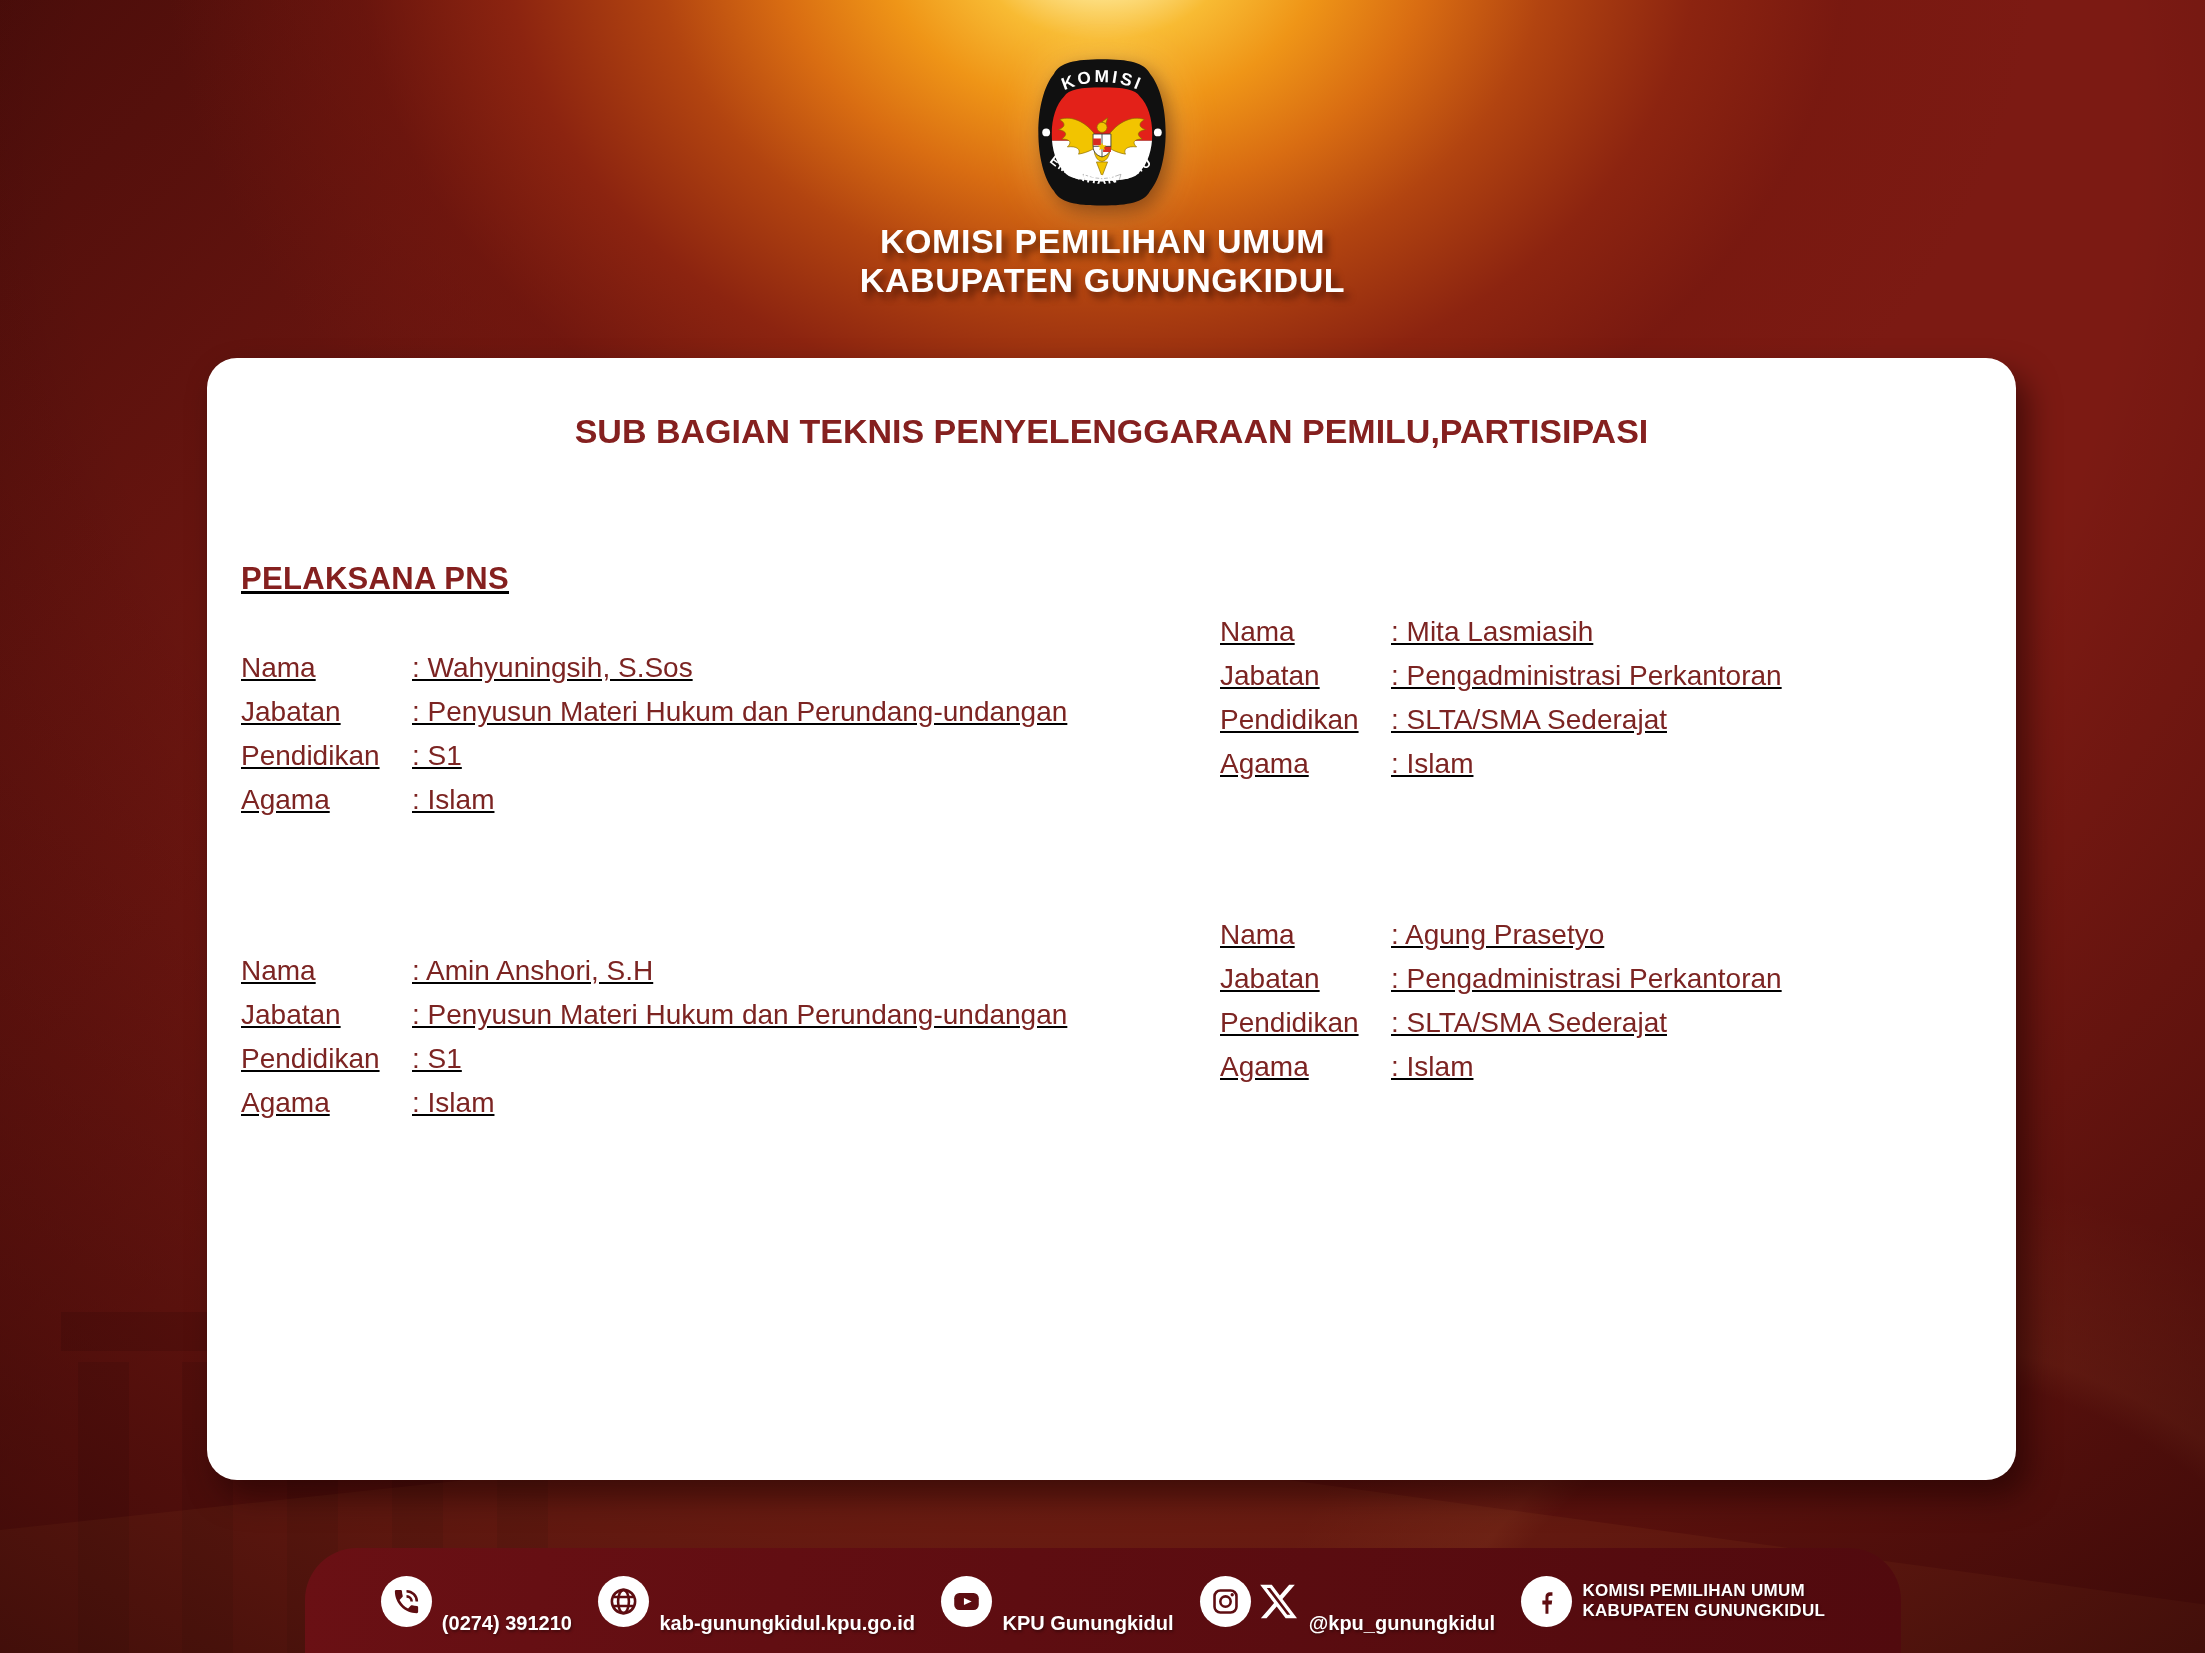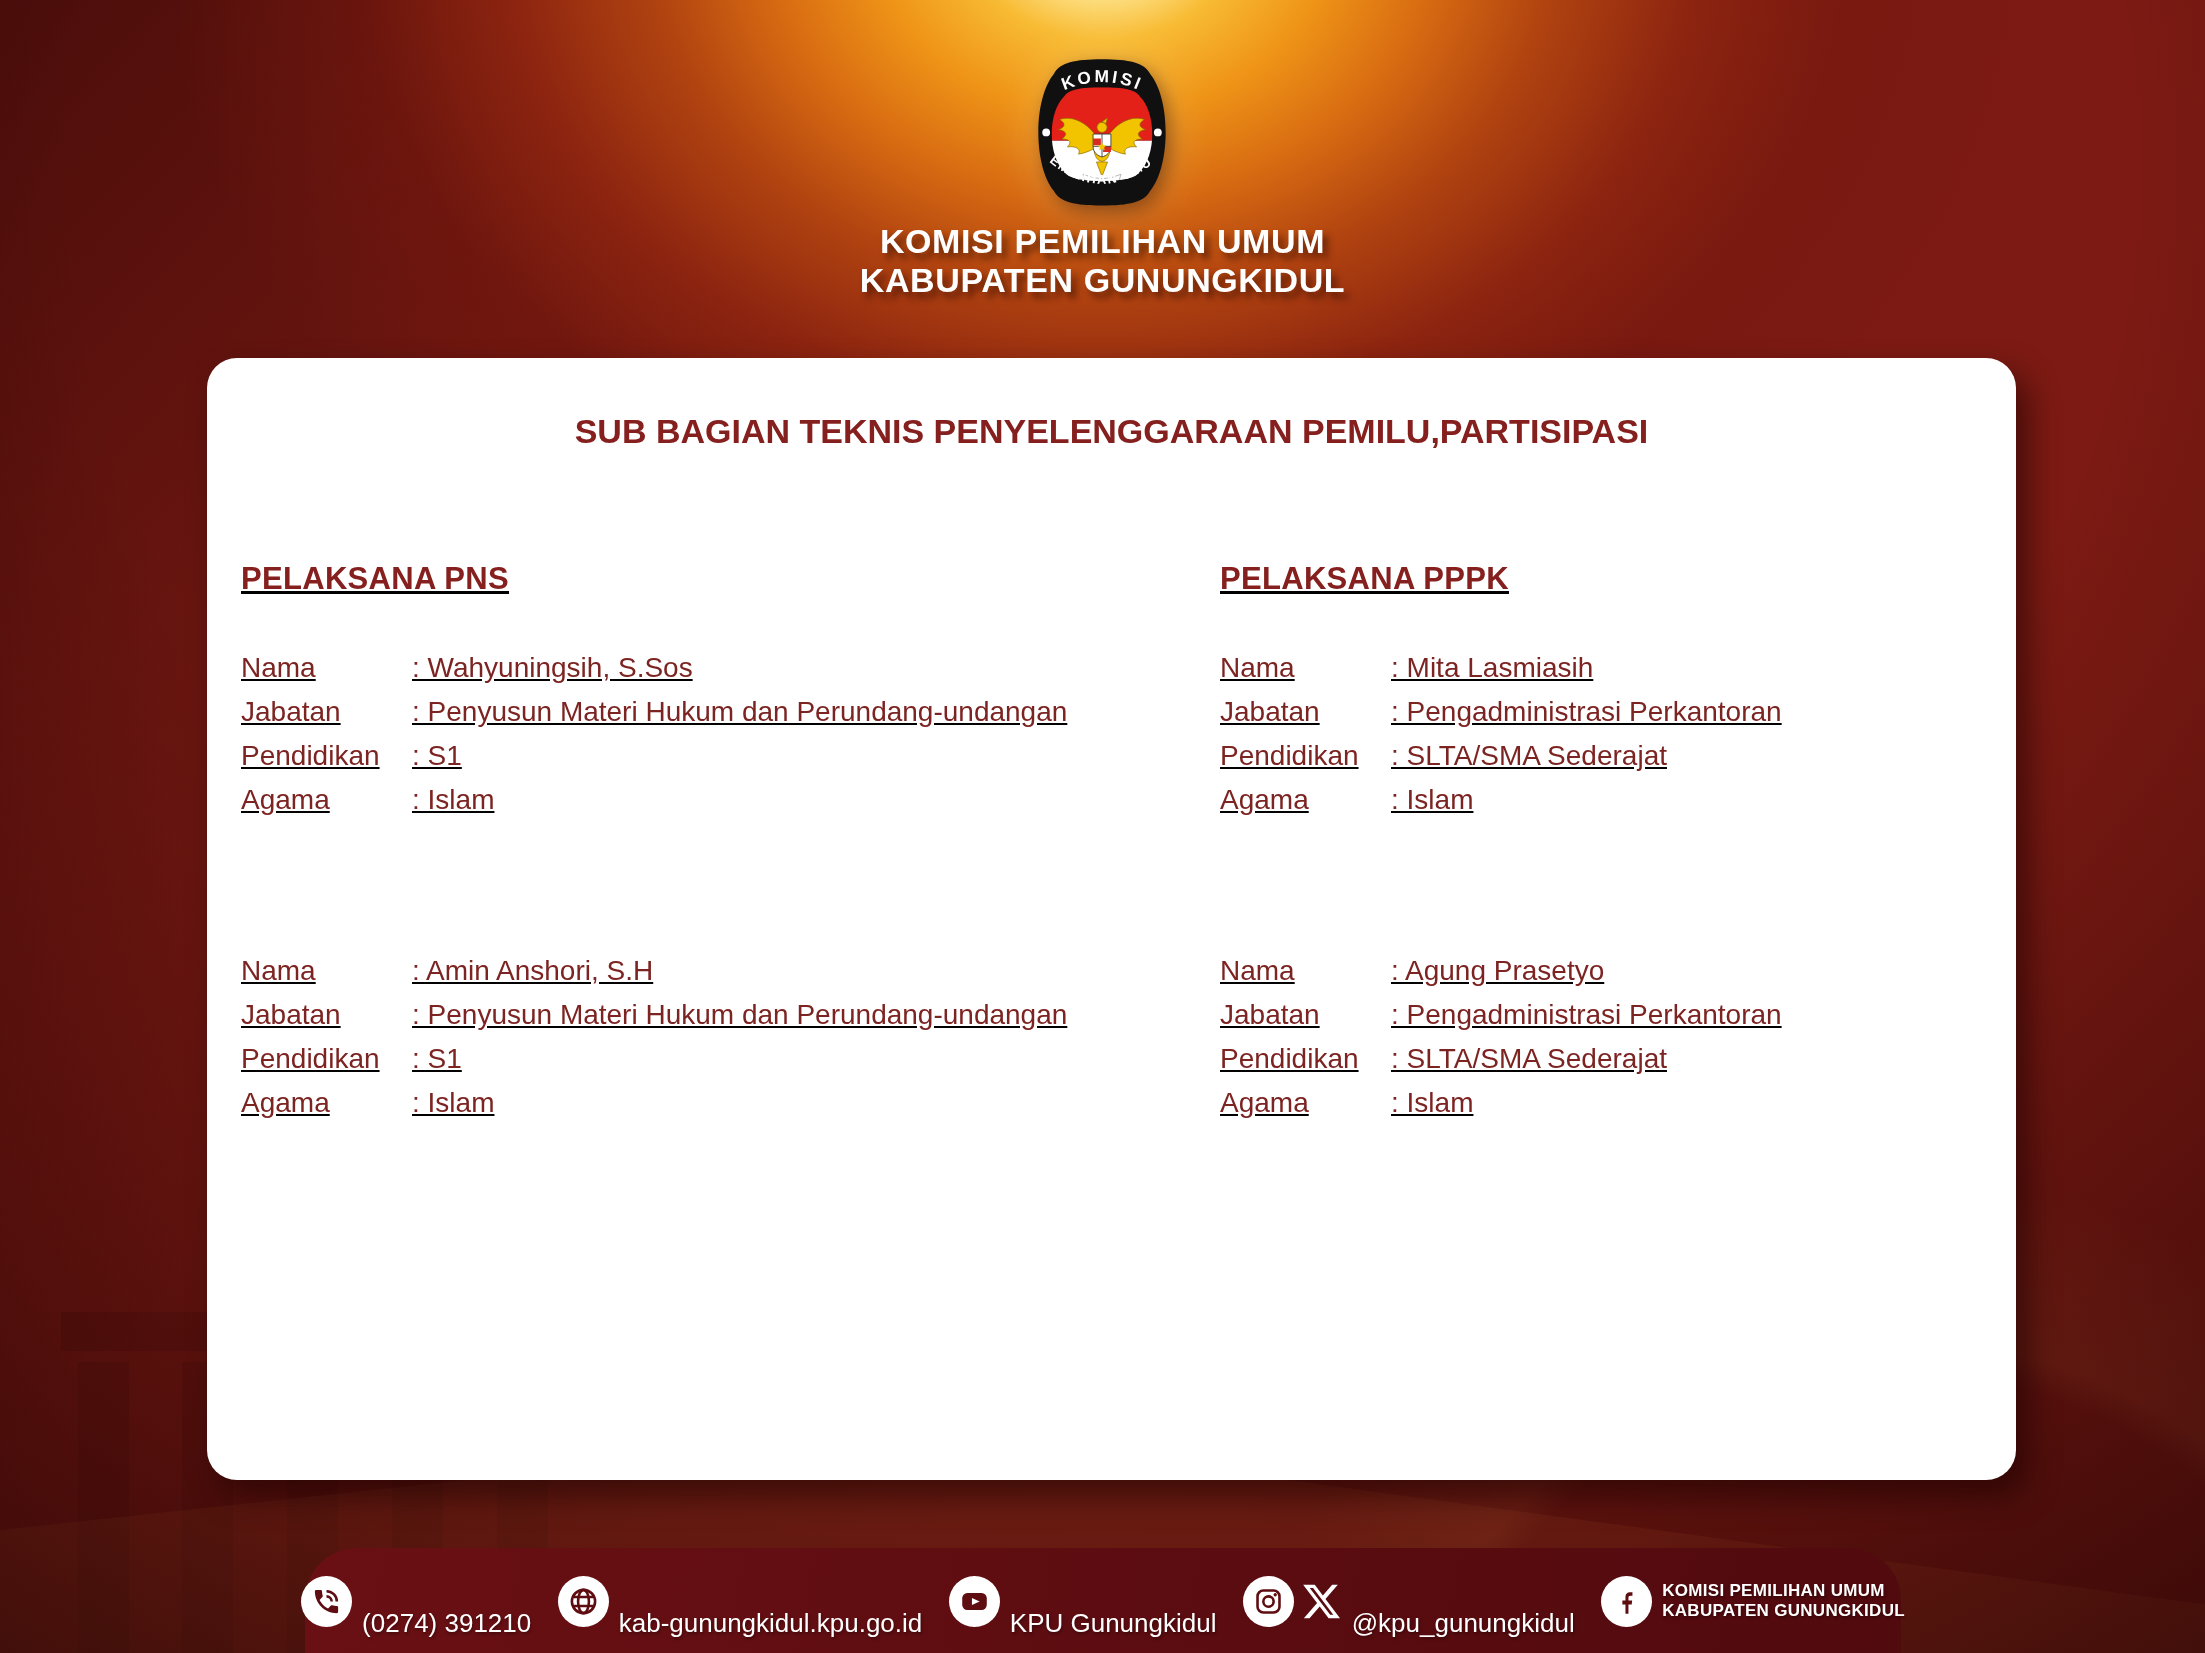--- a/index.html
+++ b/index.html
@@ -77,21 +77,21 @@
     gap:26.5px;padding:0 27.6px;box-sizing:border-box;
   }
   .f-item{display:flex;align-items:center;gap:10px;flex:none;}
   .ficon{
     width:51px;height:51px;border-radius:50%;background:#ffffff;flex:none;
     display:flex;align-items:center;justify-content:center;
   }
   .ficon svg{width:31px;height:31px;}
   .x-glyph{width:41px;height:41px;flex:none;margin-left:-3.3px;}
   .f-text{
-    color:#ffffff;font-weight:normal;font-size:26px;white-space:nowrap;
+    color:#ffffff;font-weight:bold;font-size:20px;white-space:nowrap;
     text-shadow:1.1px 1.7px 2.8px rgba(0,0,0,0.35);
     margin-top:44px;
   }
   .f-text-small{
     color:#ffffff;font-weight:bold;font-size:17px;line-height:20.4px;white-space:nowrap;
     text-shadow:1.1px 1.7px 2.8px rgba(0,0,0,0.35);letter-spacing:0.3px;
   }
 </style>
 </head>
 <body>
@@ -196,21 +196,20 @@
             <span class="val">: S1</span>
           </div>
         <div class="row">
             <span class="lbl">Agama</span>
             <span class="val">: Islam</span>
           </div>
       </div>
     </div>
 
     <div class="col col-right">
-      <div class="col-heading">PELAKSANA PPPK</div>
       <div class="person person1">
         <div class="row">
             <span class="lbl">Nama</span>
             <span class="val">: Mita Lasmiasih</span>
           </div>
         <div class="row">
             <span class="lbl">Jabatan</span>
             <span class="val">: Pengadministrasi Perkantoran</span>
           </div>
         <div class="row">

